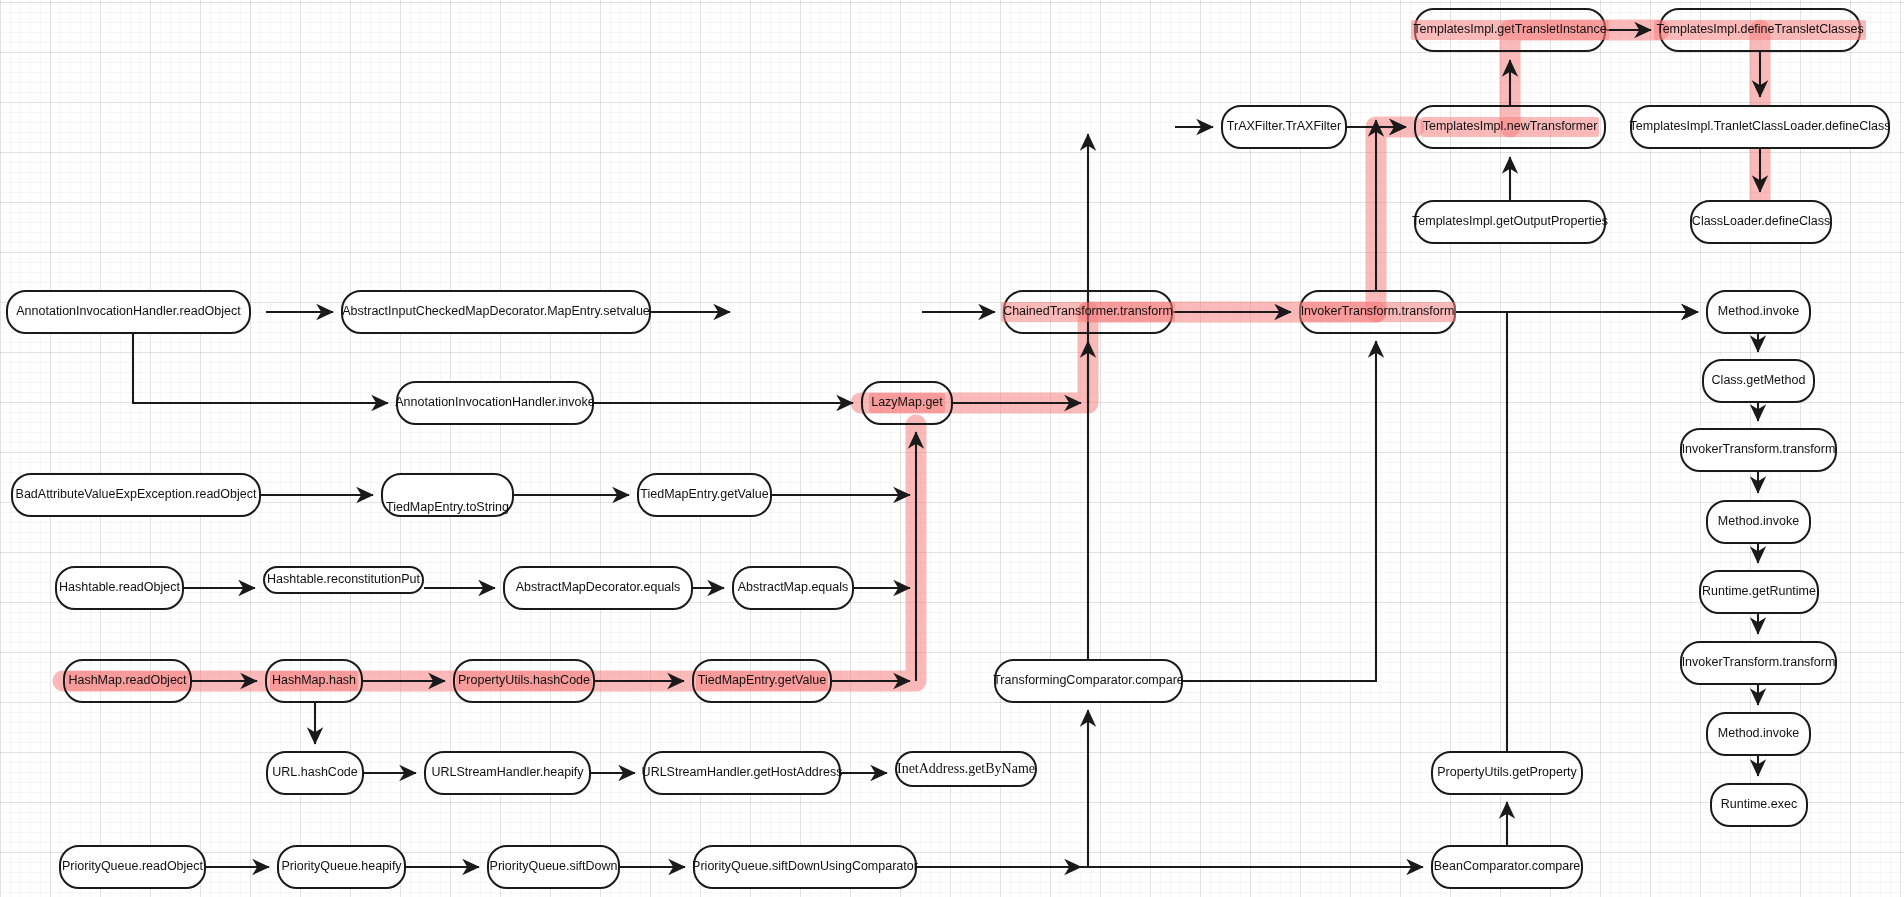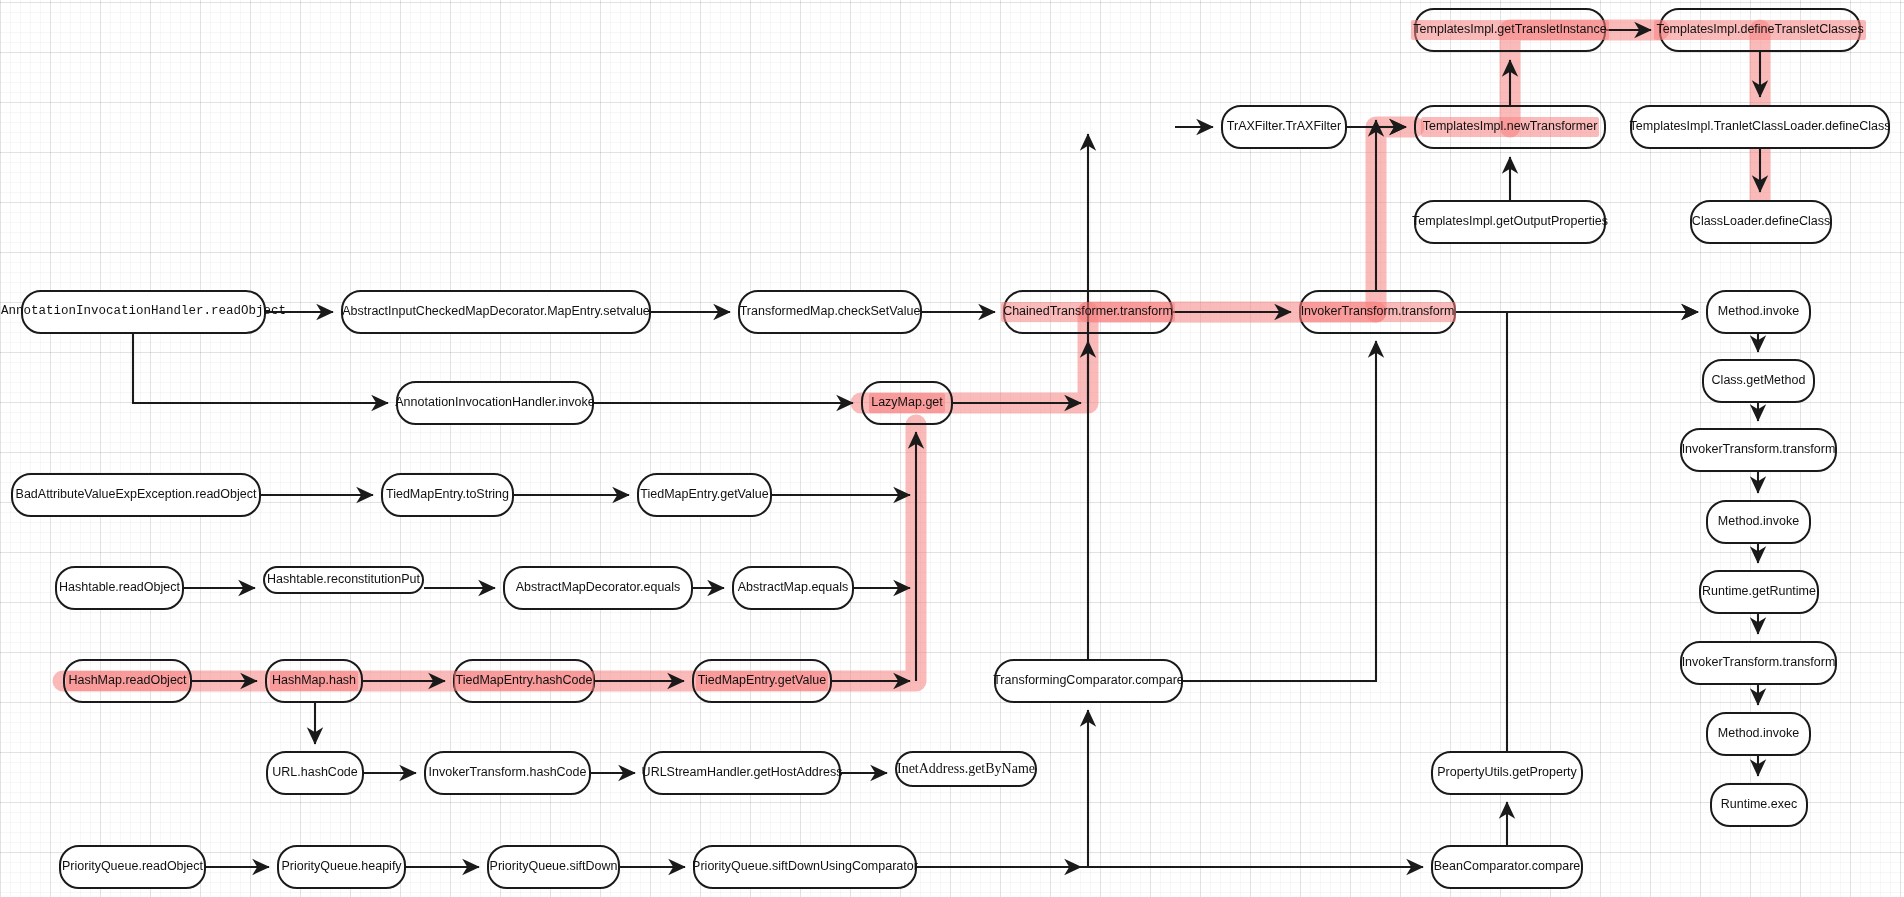--- a/index.html
+++ b/index.html
@@ -167,29 +167,26 @@
       </div>
       <div class="node" style="left: 1630px; top: 105px; width: 260px; height: 44px; font-size: 12.5px;">
         <span class="node-label">TemplatesImpl.TranletClassLoader.defineClass</span>
       </div>
       <div class="node" style="left: 1414px; top: 200px; width: 192px; height: 44px; font-size: 12.5px;">
         <span class="node-label">TemplatesImpl.getOutputProperties</span>
       </div>
       <div class="node" style="left: 1690px; top: 200px; width: 142px; height: 44px; font-size: 12.5px;">
         <span class="node-label">ClassLoader.defineClass</span>
       </div>
-      <div class="node" style="left: 21px; top: 290px; width: 245px; height: 44px; font-size: 12.5px; font-family: Liberation Mono, monospace;">
+      <div class="node" style="left: 6px; top: 290px; width: 245px; height: 44px; font-size: 12.5px;">
         <span class="node-label">AnnotationInvocationHandler.readObject</span>
       </div>
       <div class="node" style="left: 341px; top: 290px; width: 310px; height: 44px; font-size: 12.5px;">
         <span class="node-label">AbstractInputCheckedMapDecorator.MapEntry.setvalue</span>
       </div>
-      <div class="node" style="left: 738px; top: 290px; width: 184px; height: 44px; font-size: 12.5px;">
-        <span class="node-label">TransformedMap.checkSetValue</span>
-      </div>
       <div class="node hl" style="left: 1003px; top: 290px; width: 170px; height: 44px; font-size: 12.5px;">
         <span class="node-label">ChainedTransformer.transform</span>
       </div>
       <div class="node hl" style="left: 1299px; top: 290px; width: 157px; height: 44px; font-size: 12.5px;">
         <span class="node-label">InvokerTransform.transform</span>
       </div>
       <div class="node" style="left: 1706px; top: 290px; width: 105px; height: 44px; font-size: 12.5px;">
         <span class="node-label">Method.invoke</span>
       </div>
       <div class="node" style="left: 396px; top: 381px; width: 198px; height: 44px; font-size: 12.5px;">
@@ -197,21 +194,21 @@
       </div>
       <div class="node hl" style="left: 861px; top: 381px; width: 92px; height: 44px; font-size: 12.5px;">
         <span class="node-label">LazyMap.get</span>
       </div>
       <div class="node" style="left: 1702px; top: 359px; width: 113px; height: 44px; font-size: 12.5px;">
         <span class="node-label">Class.getMethod</span>
       </div>
       <div class="node" style="left: 11px; top: 473px; width: 250px; height: 44px; font-size: 12.5px;">
         <span class="node-label">BadAttributeValueExpException.readObject</span>
       </div>
-      <div class="node" style="left: 381px; top: 473px; width: 133px; height: 44px; font-size: 12.5px;">
+      <div class="node" style="left: 381px; top: 473px; width: 133px; height: 44px; font-size: 12.5px; align-items: flex-end;">
         <span class="node-label">TiedMapEntry.toString</span>
       </div>
       <div class="node" style="left: 637px; top: 473px; width: 135px; height: 44px; font-size: 12.5px;">
         <span class="node-label">TiedMapEntry.getValue</span>
       </div>
       <div class="node" style="left: 1680px; top: 428px; width: 157px; height: 44px; font-size: 12.5px;">
         <span class="node-label">InvokerTransform.transform</span>
       </div>
       <div class="node" style="left: 55px; top: 566px; width: 129px; height: 44px; font-size: 12.5px;">
         <span class="node-label">Hashtable.readObject</span>
@@ -228,36 +225,36 @@
       <div class="node" style="left: 1706px; top: 500px; width: 105px; height: 44px; font-size: 12.5px;">
         <span class="node-label">Method.invoke</span>
       </div>
       <div class="node hl" style="left: 63px; top: 659px; width: 129px; height: 44px; font-size: 12.5px;">
         <span class="node-label">HashMap.readObject</span>
       </div>
       <div class="node hl" style="left: 265px; top: 659px; width: 98px; height: 44px; font-size: 12.5px;">
         <span class="node-label">HashMap.hash</span>
       </div>
       <div class="node hl" style="left: 453px; top: 659px; width: 142px; height: 44px; font-size: 12.5px;">
-        <span class="node-label">TiedMapEntry.hashCode</span>
+        <span class="node-label">PropertyUtils.hashCode</span>
       </div>
       <div class="node hl" style="left: 692px; top: 659px; width: 140px; height: 44px; font-size: 12.5px;">
         <span class="node-label">TiedMapEntry.getValue</span>
       </div>
       <div class="node" style="left: 994px; top: 659px; width: 189px; height: 44px; font-size: 12.5px;">
         <span class="node-label">TransformingComparator.compare</span>
       </div>
       <div class="node" style="left: 1699px; top: 570px; width: 120px; height: 44px; font-size: 12.5px;">
         <span class="node-label">Runtime.getRuntime</span>
       </div>
       <div class="node" style="left: 266px; top: 751px; width: 98px; height: 44px; font-size: 12.5px;">
         <span class="node-label">URL.hashCode</span>
       </div>
       <div class="node" style="left: 424px; top: 751px; width: 167px; height: 44px; font-size: 12.5px;">
-        <span class="node-label">InvokerTransform.hashCode</span>
+        <span class="node-label">URLStreamHandler.heapify</span>
       </div>
       <div class="node" style="left: 643px; top: 751px; width: 198px; height: 44px; font-size: 12.5px;">
         <span class="node-label">URLStreamHandler.getHostAddress</span>
       </div>
       <div class="node" style="left: 895px; top: 751px; width: 142px; height: 36px; font-size: 14px; font-family: Liberation Serif, serif;">
         <span class="node-label">InetAddress.getByName</span>
       </div>
       <div class="node" style="left: 1431px; top: 751px; width: 152px; height: 44px; font-size: 12.5px;">
         <span class="node-label">PropertyUtils.getProperty</span>
       </div>

